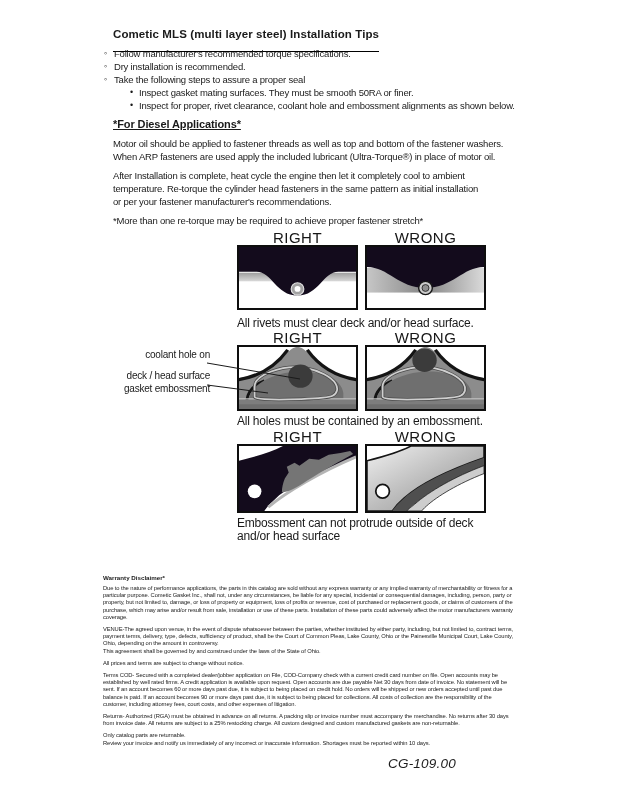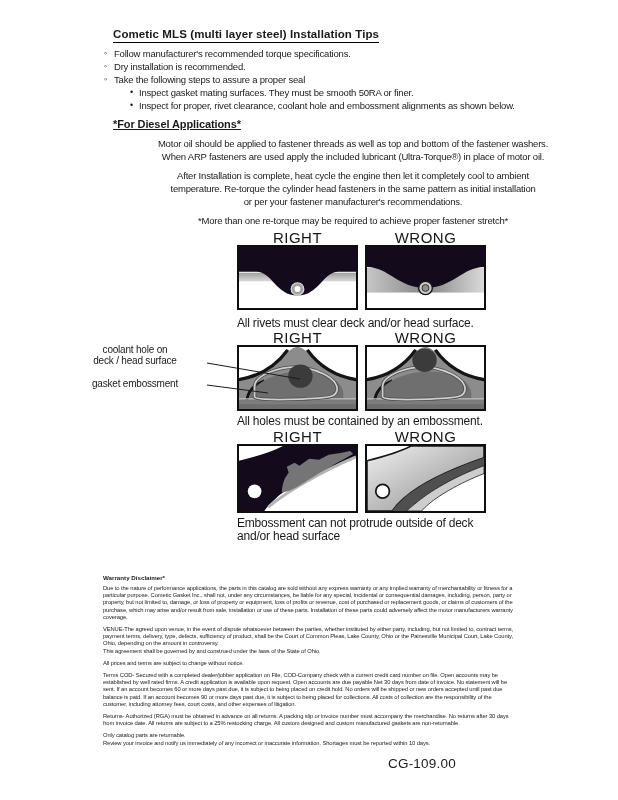--- a/index.html
+++ b/index.html
@@ -1,50 +1,50 @@
 <!DOCTYPE html>
 <html><head>
 <meta charset="utf-8">
 <style>
   html,body{margin:0;padding:0;background:#fff;}
   .page{position:relative;width:618px;height:800px;background:#ffffff;
         font-family:"Liberation Sans",sans-serif;color:#1a1a1a;overflow:hidden;}
 
   .title{position:absolute;left:113px;top:28px;font-size:11.5px;font-weight:bold;
-         letter-spacing:0.1px;border-bottom:1.5px solid #000;padding-bottom:2px;}
+         letter-spacing:0.1px;border-bottom:1.5px solid #000;padding-bottom:11px;}
 
   .bullets{position:absolute;left:104px;top:47px;font-size:9.5px;line-height:13px;
            letter-spacing:-0.2px;width:460px;}
   .bul{display:flex;}
   .mk{flex:none;width:10px;font-size:9px;}
   .bul.sub{padding-left:26px;}
   .bul.sub .mk{width:9px;}
 
   .h2{position:absolute;left:113px;font-size:11px;font-weight:bold;letter-spacing:-0.1px;text-decoration:underline;}
   .para{position:absolute;left:113px;font-size:9.5px;line-height:13.2px;
-        letter-spacing:-0.2px;white-space:pre-line;width:480px;text-align:center;}
+        letter-spacing:-0.2px;white-space:pre-line;width:480px;}
 
   .dg-label{position:absolute;font-size:15px;color:#161616;text-align:center;
             letter-spacing:0.5px;}
   .dgbox{position:absolute;width:121px;border:2px solid #0e0e0e;box-sizing:border-box;
          background:#fff;}
   .dgbox svg{display:block;width:100%;height:100%;}
   .caption{position:absolute;font-size:12px;line-height:12.5px;letter-spacing:-0.2px;
            white-space:pre-line;}
-  .ptr-label{position:absolute;font-size:10px;line-height:11px;letter-spacing:-0.2px;
-             text-align:center;white-space:pre-line;}
+  .ptr-label{position:absolute;font-size:10px;line-height:21px;letter-spacing:-0.2px;
+             text-align:right;white-space:pre-line;}
   .overlay{position:absolute;pointer-events:none;}
 
   .warranty{position:absolute;left:103px;top:574px;width:412px;}
   .wh{font-size:6.2px;font-weight:bold;margin:0 0 4px 0;}
   .wp{font-size:5.8px;line-height:7.2px;letter-spacing:-0.1px;margin:0 0 5px 0;
       white-space:pre-line;color:#222;}
 
   .footer-code{position:absolute;left:388px;top:756px;font-size:13.5px;color:#1c1c1c;
-               letter-spacing:0.2px;}
+               letter-spacing:0.2px;font-style:italic;}
 </style>
 </head>
 <body>
 
 <div class="page">
 
   <div class="title">Cometic MLS (multi layer steel) Installation Tips</div>
 
   <div class="bullets">
     <div class="bul">

